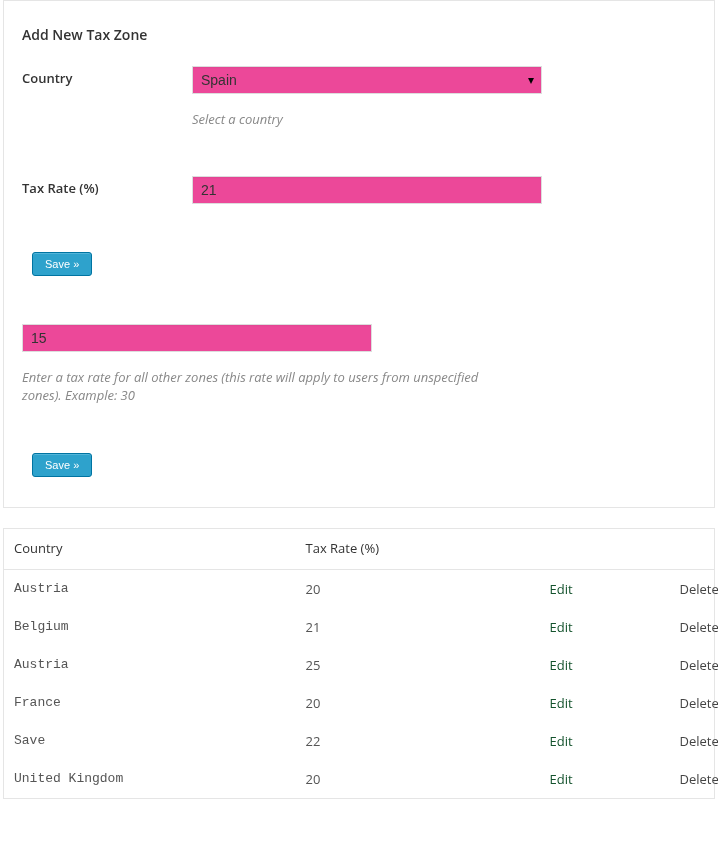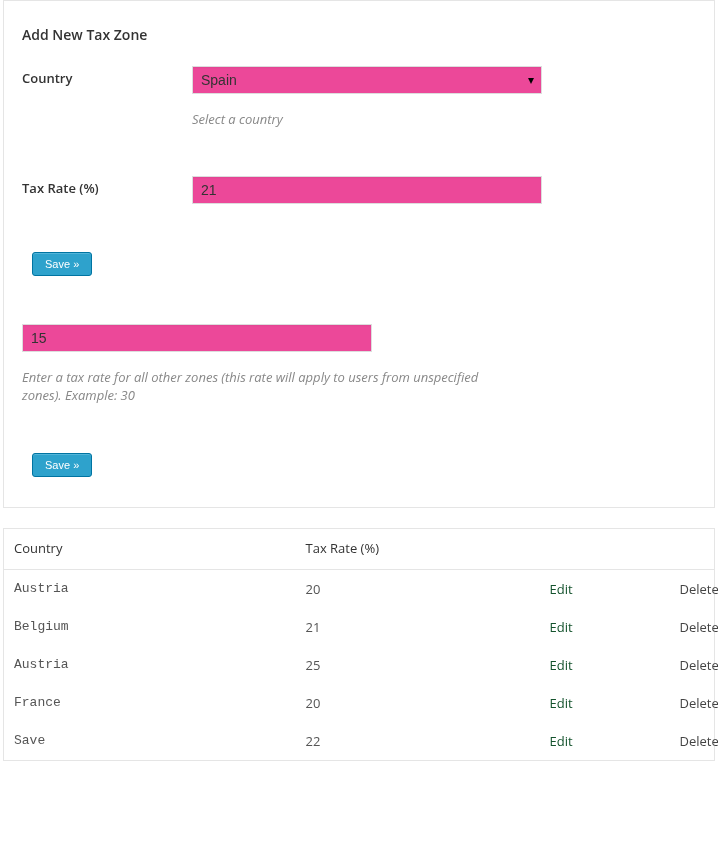--- a/index.html
+++ b/index.html
@@ -214,14 +214,20 @@
         <td class="col-rate">20</td>
         <td class="col-edit"><a href="#" class="edit-link">Edit</a></td>
         <td class="col-delete"><span class="delete-text">Delete</span></td>
       </tr>
       <tr>
         <td class="col-country">Save</td>
         <td class="col-rate">22</td>
         <td class="col-edit"><a href="#" class="edit-link">Edit</a></td>
         <td class="col-delete"><span class="delete-text">Delete</span></td>
       </tr>
+      <tr>
+        <td class="col-country">United Kingdom</td>
+        <td class="col-rate">20</td>
+        <td class="col-edit"><a href="#" class="edit-link">Edit</a></td>
+        <td class="col-delete"><span class="delete-text">Delete</span></td>
+      </tr>
     </tbody>
 </table>
 
 </body></html>

